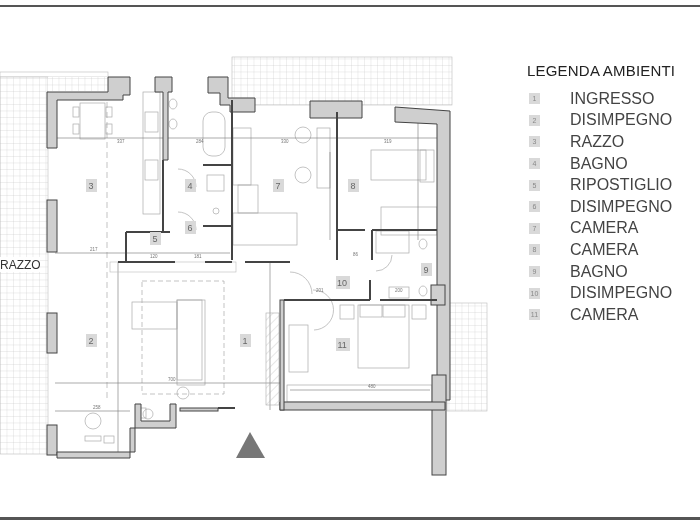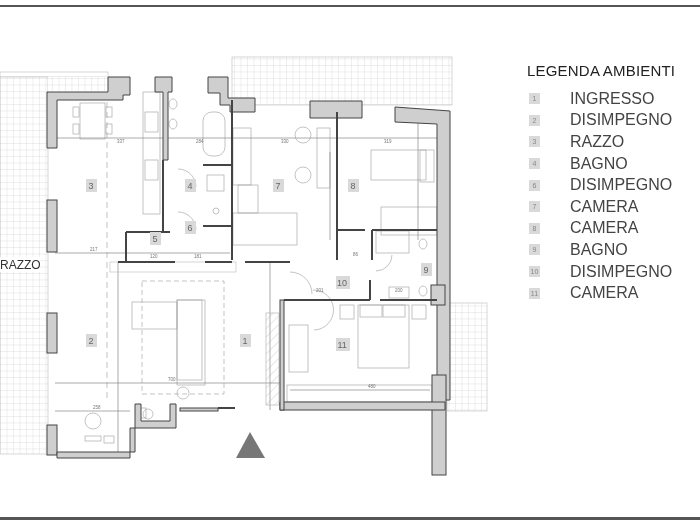--- a/index.html
+++ b/index.html
@@ -251,20 +251,24 @@
     </div>
   <div class="legend-item">
       <span class="legend-num">3</span>
       <span class="legend-label">RAZZO</span>
     </div>
   <div class="legend-item">
       <span class="legend-num">4</span>
       <span class="legend-label">BAGNO</span>
     </div>
   <div class="legend-item">
+      <span class="legend-num">5</span>
+      <span class="legend-label">RIPOSTIGLIO</span>
+    </div>
+  <div class="legend-item">
       <span class="legend-num">6</span>
       <span class="legend-label">DISIMPEGNO</span>
     </div>
   <div class="legend-item">
       <span class="legend-num">7</span>
       <span class="legend-label">CAMERA</span>
     </div>
   <div class="legend-item">
       <span class="legend-num">8</span>
       <span class="legend-label">CAMERA</span>

